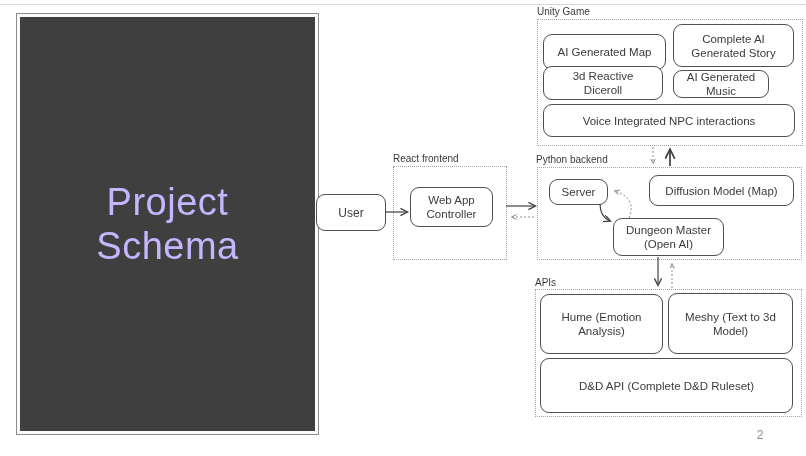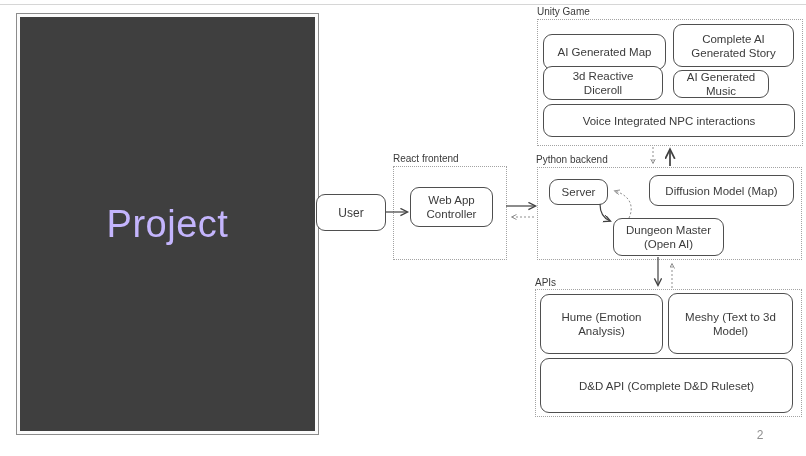--- a/index.html
+++ b/index.html
@@ -34,20 +34,21 @@
 </head>
 <body>
 
 <div class="slide">
 
   <div class="top-rule"></div>
 
   <div class="title-card">
     <div class="title">
       <div>Project</div>
+      <div>Schema</div>
     </div>
   </div>
 
   <div class="group-label" style="left:537px;top:5px;">Unity Game</div>
   <div class="group" style="left:537px;top:19px;width:266px;height:127px;"></div>
 
   <div class="group-label" style="left:393px;top:152px;">React frontend</div>
   <div class="group" style="left:393px;top:166px;width:114px;height:94px;"></div>
 
   <div class="group-label" style="left:536px;top:153px;text-align:right;">Python backend</div>

